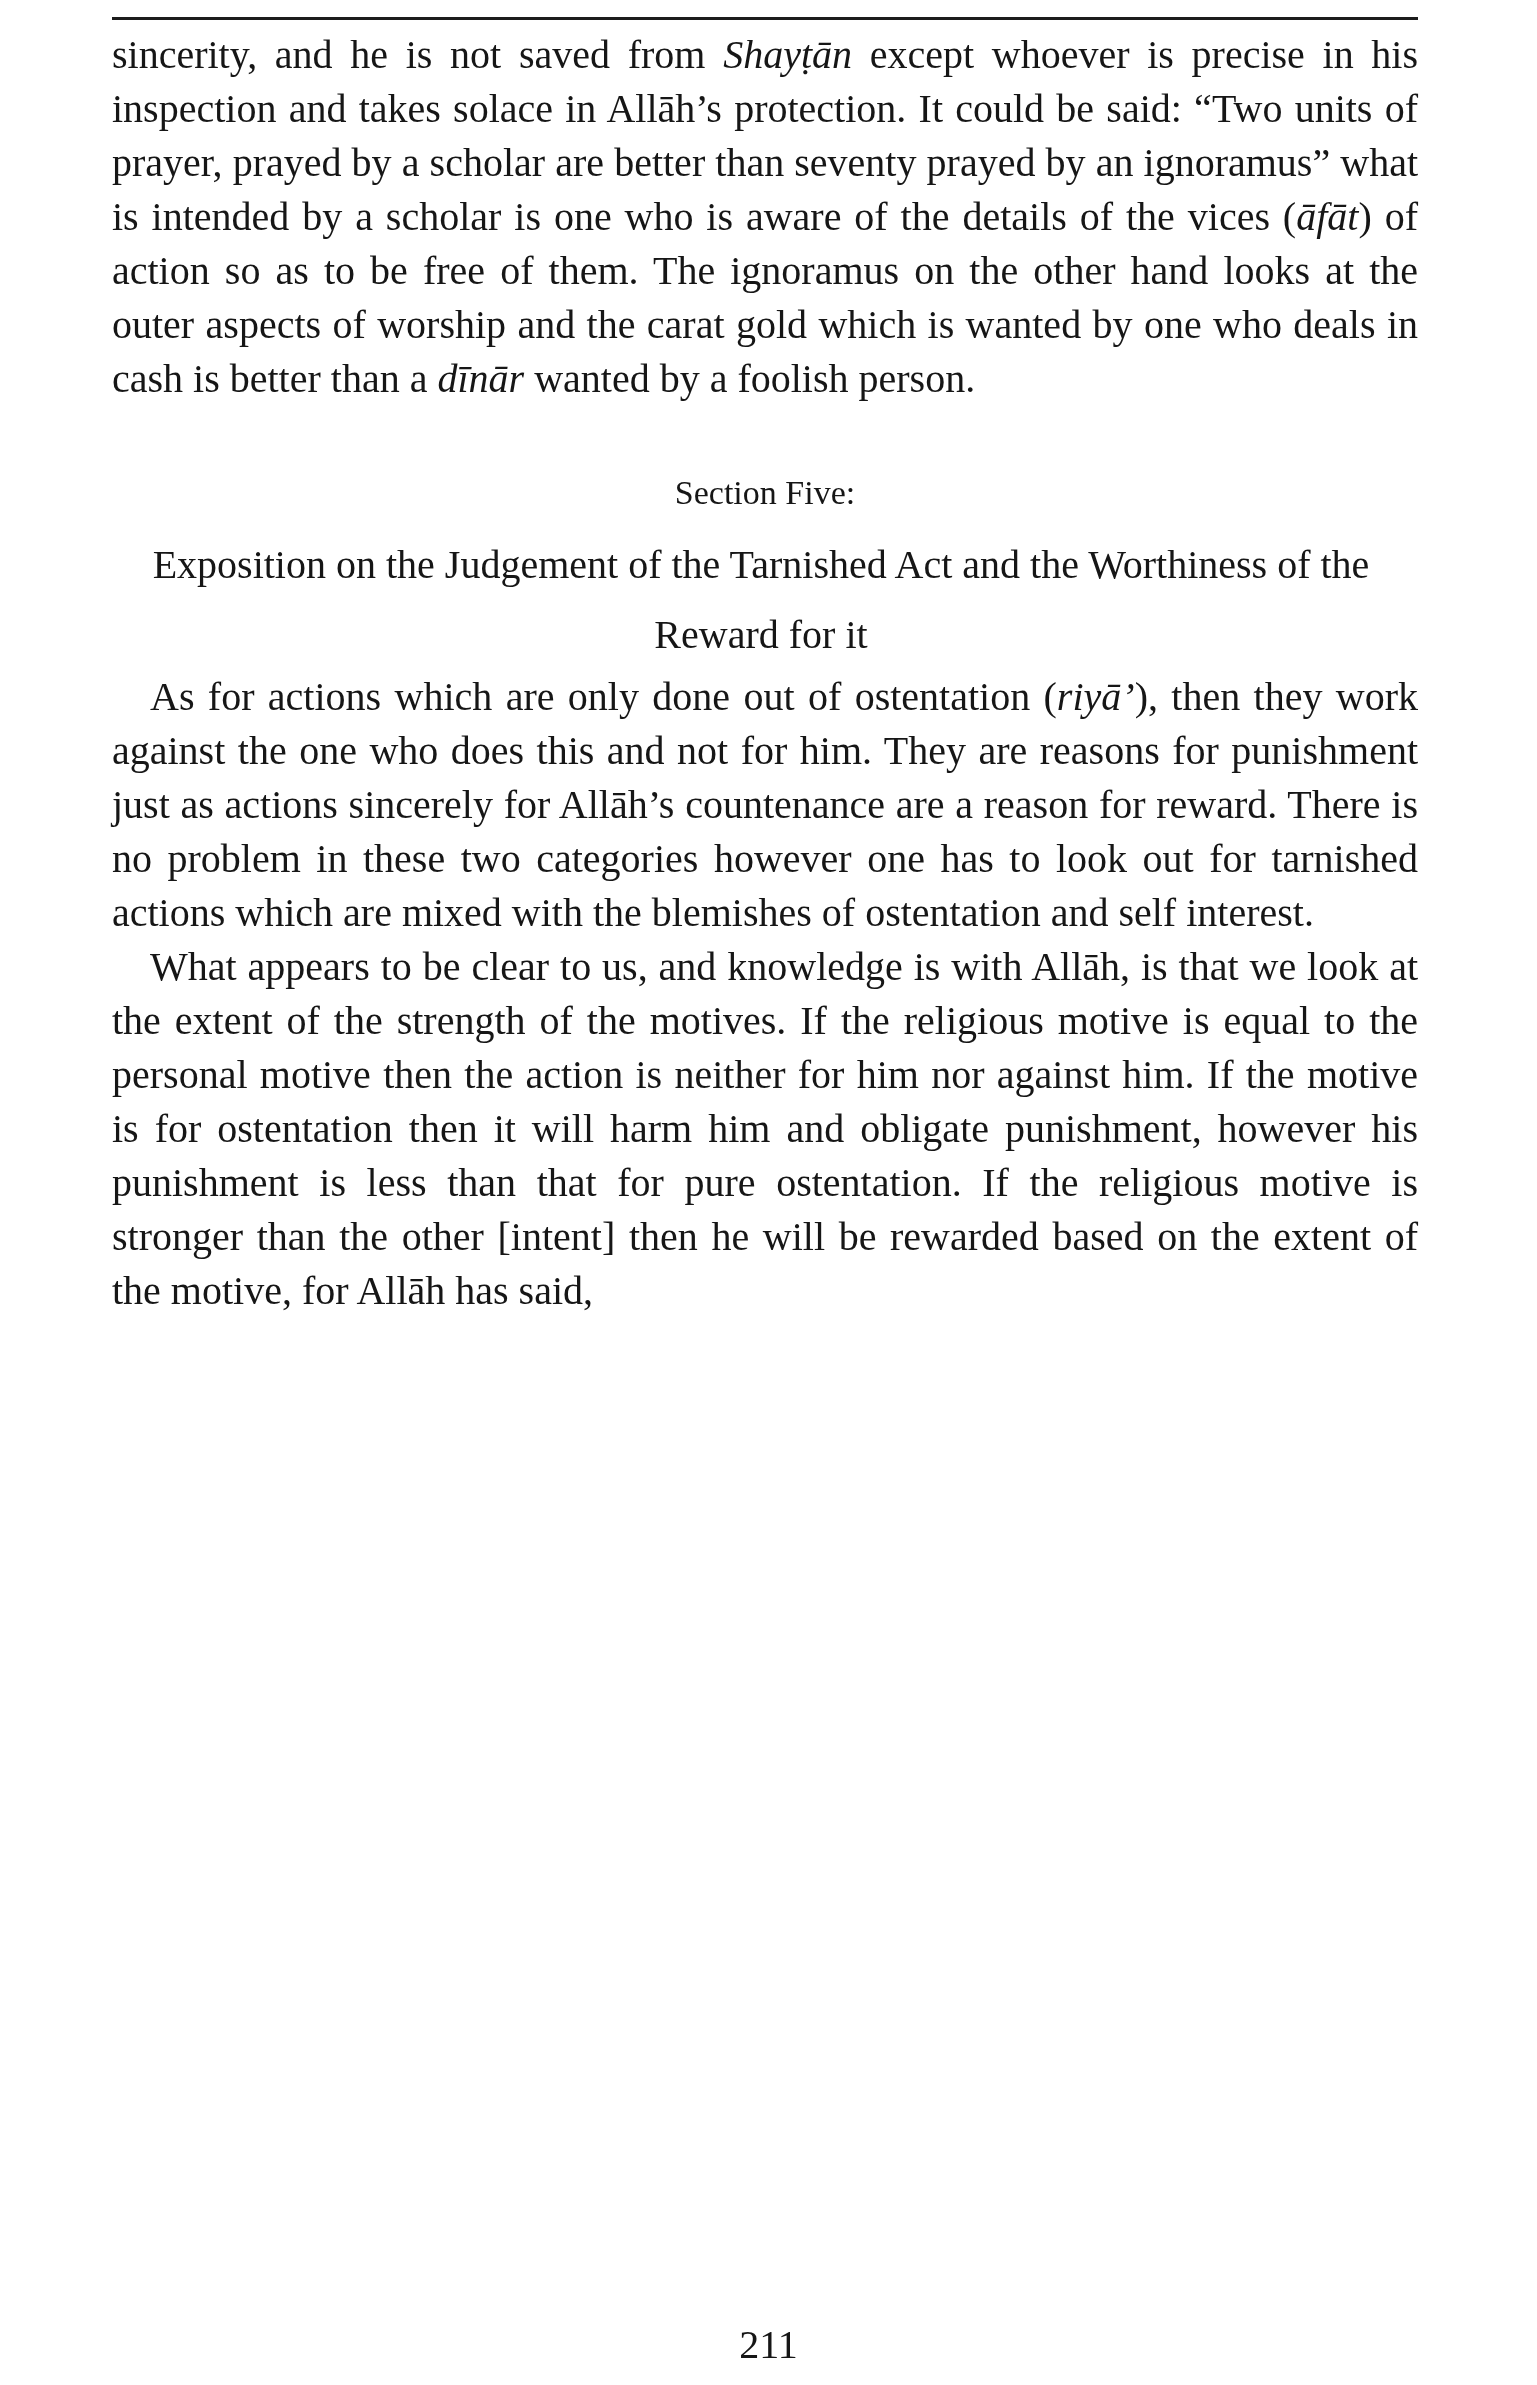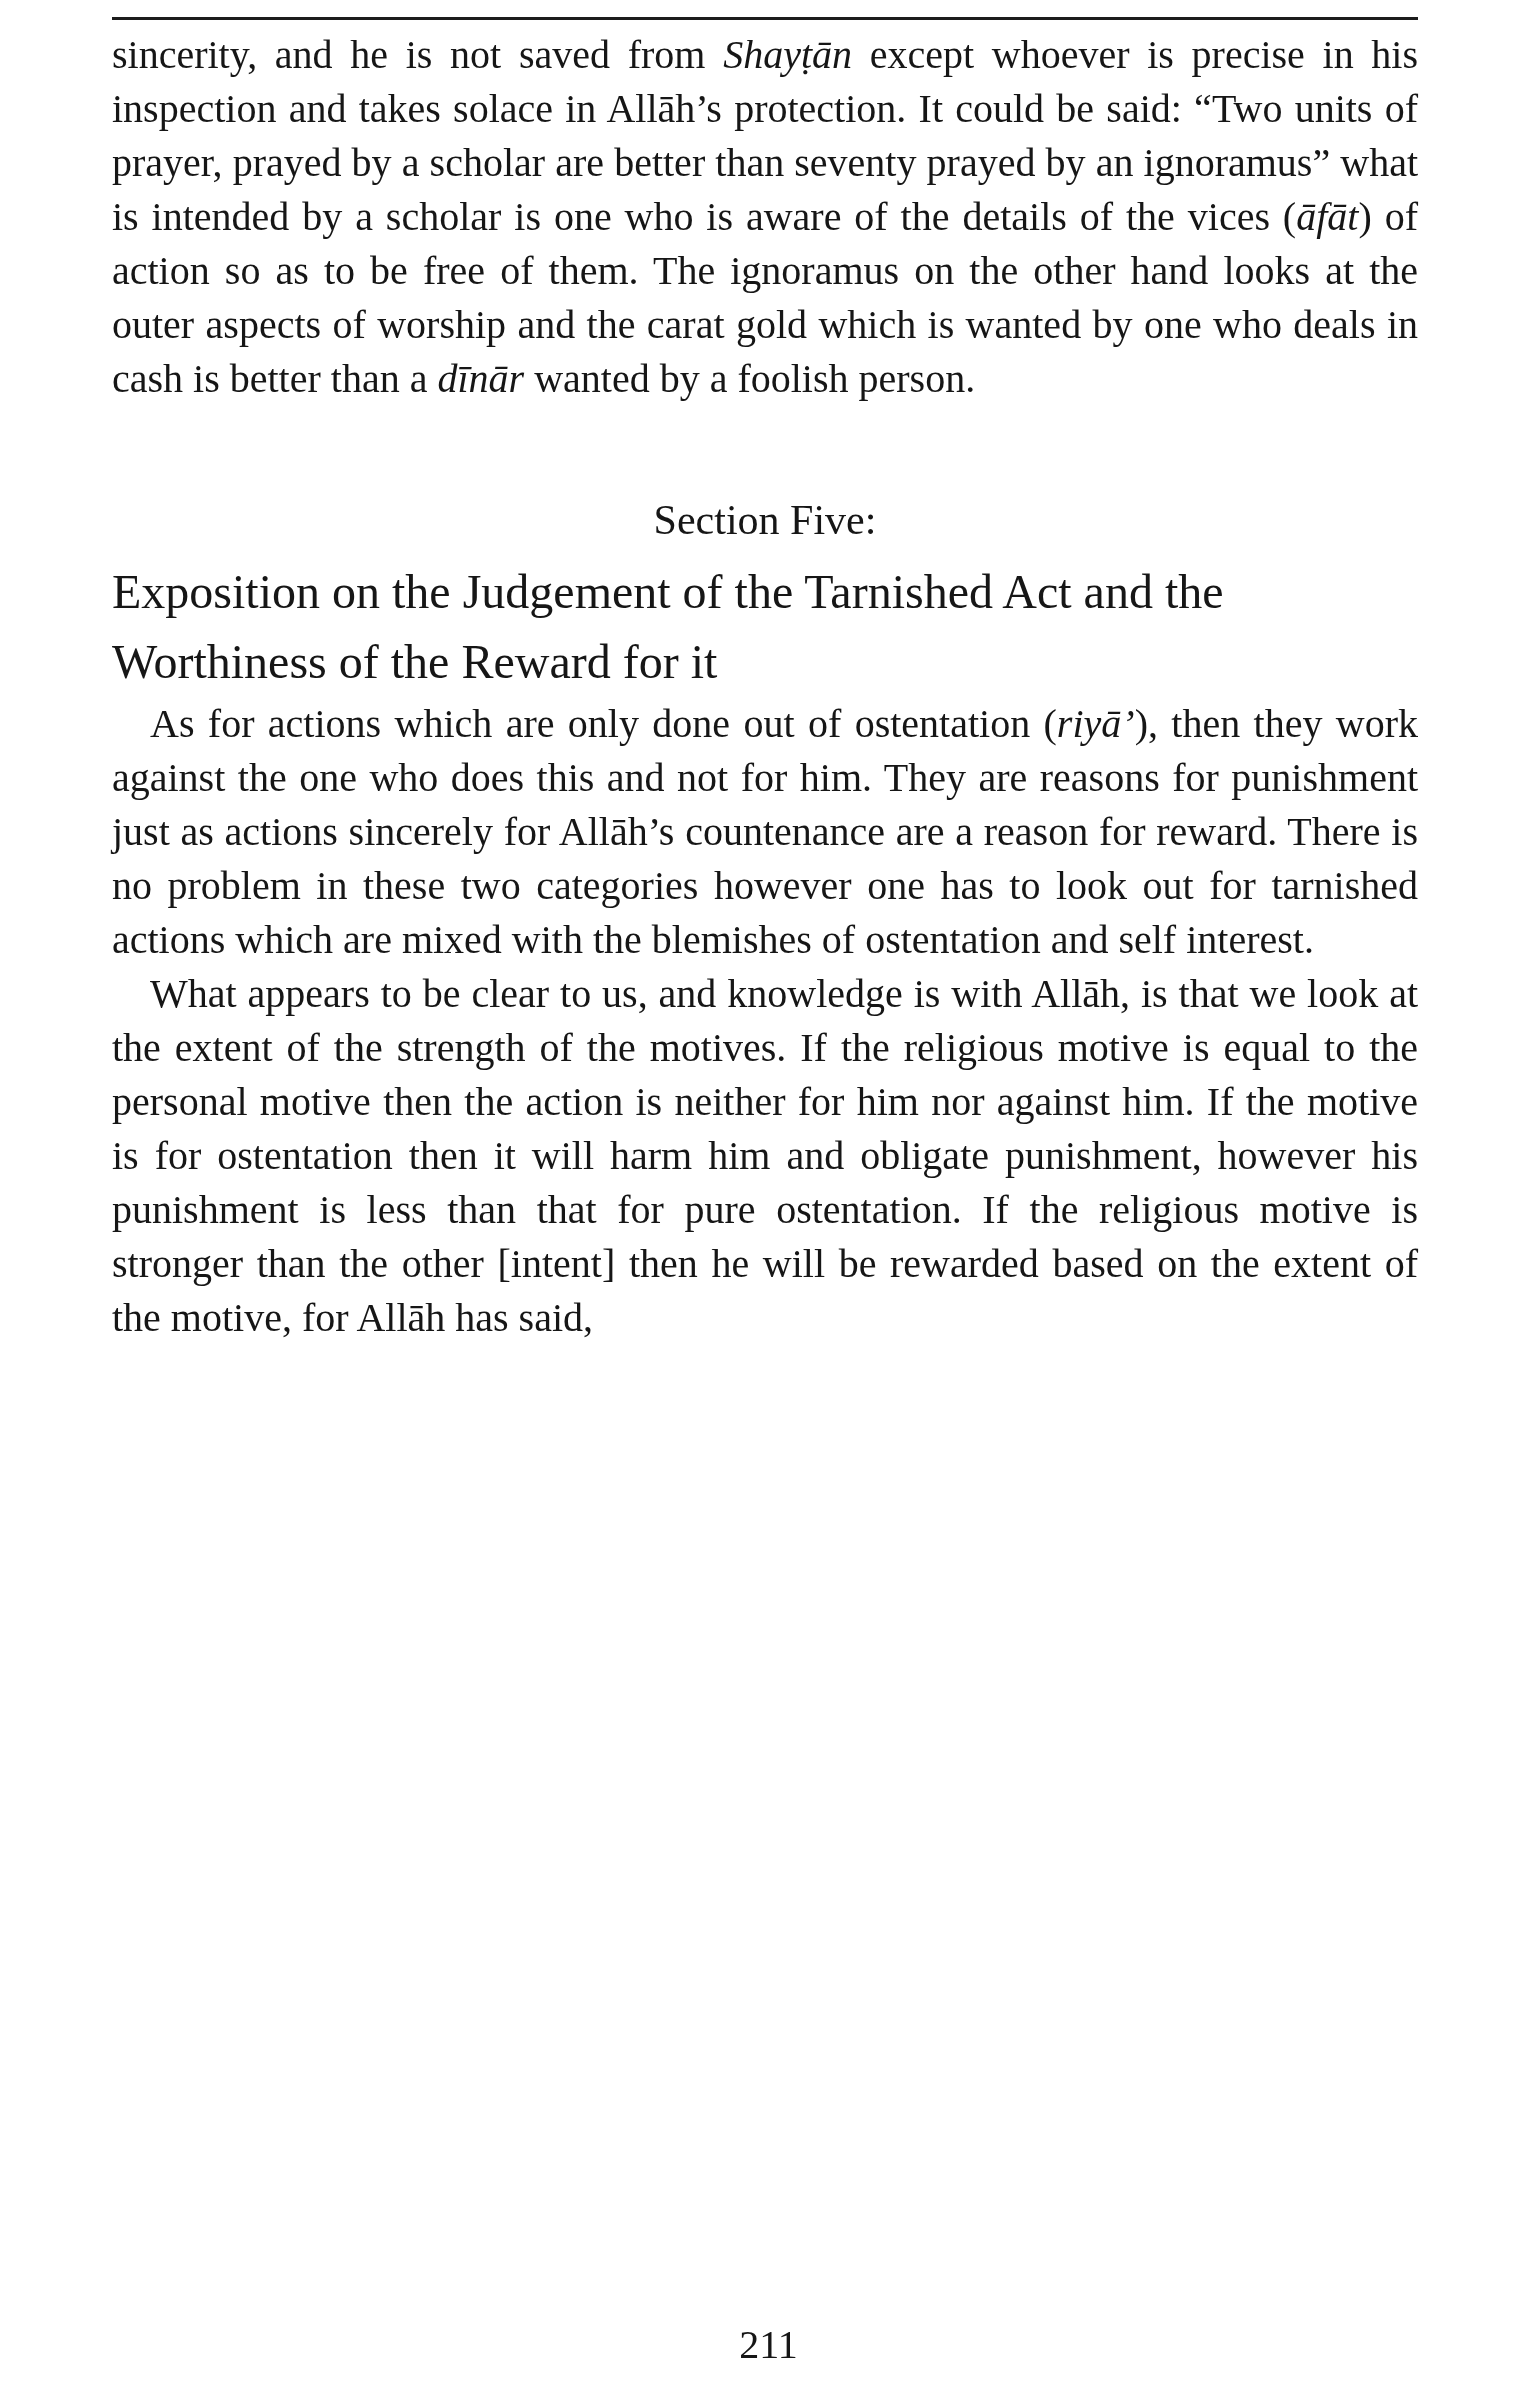--- a/index.html
+++ b/index.html
@@ -48,29 +48,29 @@
   }
   p.body-par em {
     font-style: italic;
   }
   .par-1 { margin-top: 36px; text-indent: 0; }
   .par-indent { text-indent: 38px; }
   .par-2 { margin-top: 86px; }
   .par-3 { margin-top: 88px; }
   .par-4 { margin-top: 86px; }
   .section-label {
-    margin-top: 91px;
+    margin-top: 64px;
     text-align: center;
-    font-size: 42px;
+    font-size: 34px;
     line-height: 46px;
   }
   .section-title {
     margin: 14px 8px 0 0;
-    text-align: left;
-    font-size: 48px;
+    text-align: center;
+    font-size: 40px;
     line-height: 70px;
     font-weight: normal;
   }
   .page-number {
     position: absolute;
     left: 0;
     right: 0;
     bottom: 20px;
     text-align: center;
     font-size: 40px;

